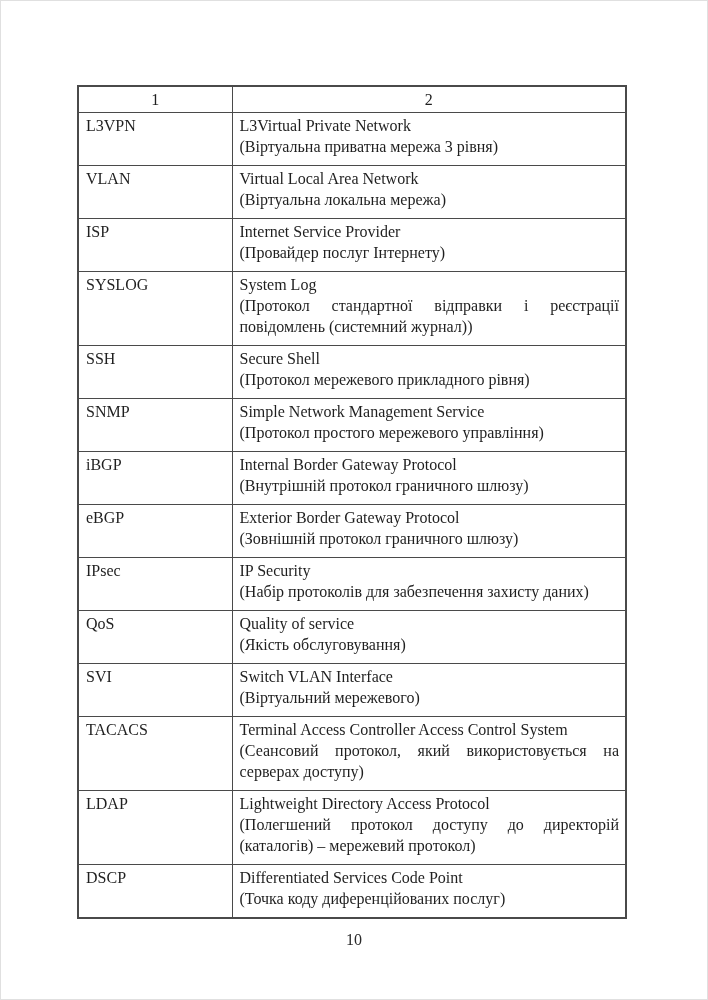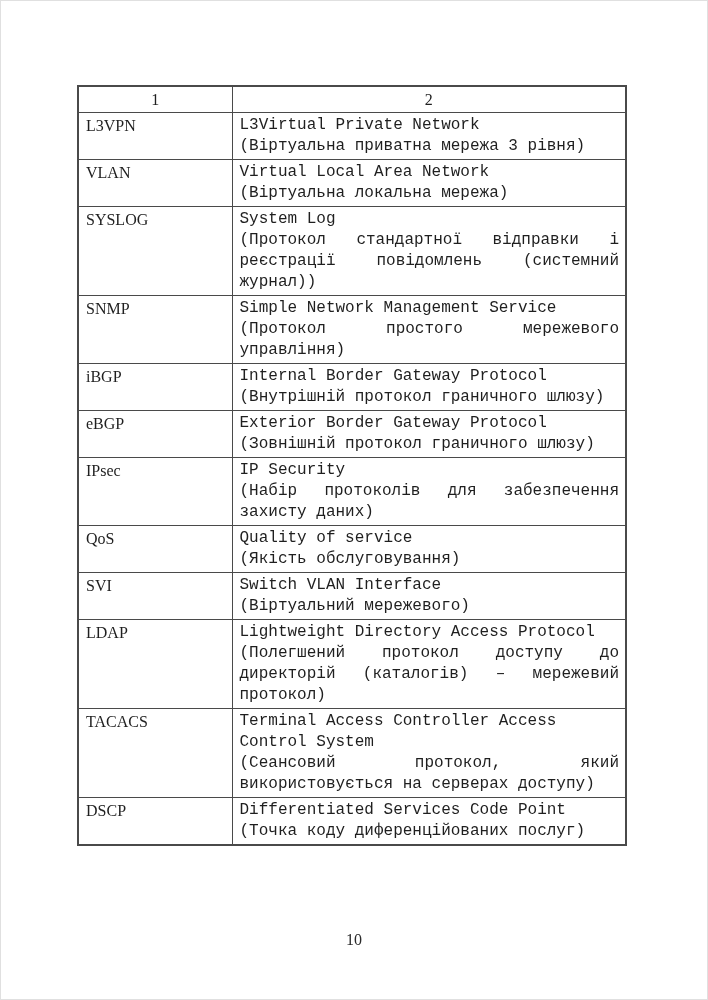--- a/index.html
+++ b/index.html
@@ -36,23 +36,22 @@
     text-align: center;
     padding: 2px 4px;
     height: 25px;
   }
   td.term {
     padding: 2px 4px 0 7px;
     overflow: hidden;
     white-space: nowrap;
   }
   td.def {
-    padding: 2px 6px 2px 7px;
+    padding: 2px 6px 8px 7px;
     text-align: justify;
-    font-family: Liberation Mono, monospace;
   }
   .def-en { text-align: left; }
   .def-uk { }
   .page-number {
     position: absolute;
     left: 0;
     right: 0;
     top: 928px;
     text-align: center;
     font-size: 16px;
@@ -86,29 +85,43 @@
   </tr>
 
   <tr>
     <td class="term">VLAN</td>
     <td class="def">
       <div class="def-en">Virtual Local Area Network</div>
       <div class="def-uk">(Віртуальна локальна мережа)</div>
     </td>
   </tr>
 
+  <tr>
+    <td class="term">ISP</td>
+    <td class="def">
+      <div class="def-en">Internet Service Provider</div>
+      <div class="def-uk">(Провайдер послуг Інтернету)</div>
+    </td>
+  </tr>
 
   <tr>
     <td class="term">SYSLOG</td>
     <td class="def">
       <div class="def-en">System Log</div>
       <div class="def-uk">(Протокол стандартної відправки і реєстрації повідомлень (системний журнал))</div>
     </td>
   </tr>
 
+  <tr>
+    <td class="term">SSH</td>
+    <td class="def">
+      <div class="def-en">Secure Shell</div>
+      <div class="def-uk">(Протокол мережевого прикладного рівня)</div>
+    </td>
+  </tr>
 
   <tr>
     <td class="term">SNMP</td>
     <td class="def">
       <div class="def-en">Simple Network Management Service</div>
       <div class="def-uk">(Протокол простого мережевого управління)</div>
     </td>
   </tr>
 
 
@@ -149,36 +162,36 @@
 
   <tr>
     <td class="term">SVI</td>
     <td class="def">
       <div class="def-en">Switch VLAN Interface</div>
       <div class="def-uk">(Віртуальний мережевого)</div>
     </td>
   </tr>
 
   <tr>
+    <td class="term">TACACS</td>
+    <td class="def">
+      <div class="def-en">Terminal Access Controller Access Control System</div>
+      <div class="def-uk">(Сеансовий протокол, який використовується на серверах доступу)</div>
+    </td>
+  </tr>
+
+  <tr>
     <td class="term">LDAP</td>
     <td class="def">
       <div class="def-en">Lightweight Directory Access Protocol</div>
       <div class="def-uk">(Полегшений протокол доступу до директорій (каталогів) – мережевий протокол)</div>
     </td>
   </tr>
 
   <tr>
-    <td class="term">TACACS</td>
-    <td class="def">
-      <div class="def-en">Terminal Access Controller Access Control System</div>
-      <div class="def-uk">(Сеансовий протокол, який використовується на серверах доступу)</div>
-    </td>
-  </tr>
-
-  <tr>
     <td class="term">DSCP</td>
     <td class="def">
       <div class="def-en">Differentiated Services Code Point</div>
       <div class="def-uk">(Точка коду диференційованих послуг)</div>
     </td>
   </tr>
 </tbody>
   </table>
 
   <div class="page-number">10</div>

